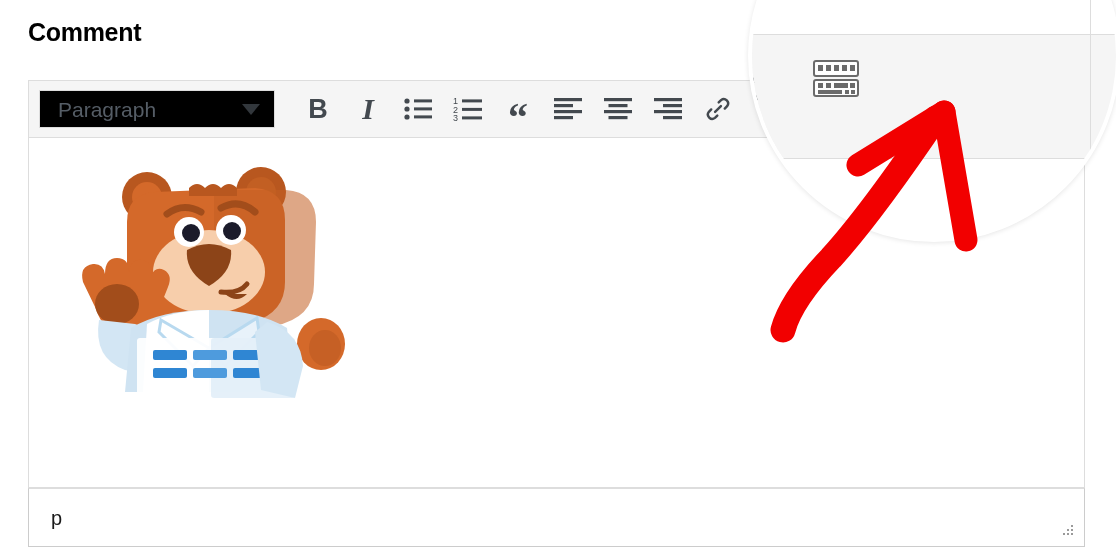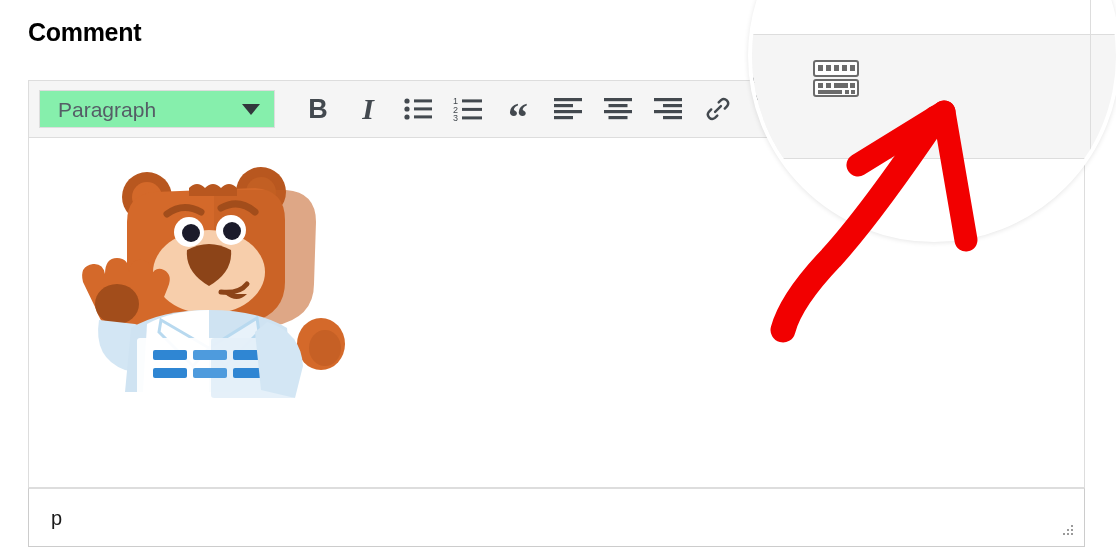--- a/index.html
+++ b/index.html
@@ -46,21 +46,21 @@
     box-sizing: border-box;
     display: flex;
     align-items: center;
     padding-left: 10px;
   }
 
   
   .format-select {
     width: 236px;
     height: 38px;
-    background: #86efac;
+    background: #000000;
     border: 1px solid #dddddd;
     box-sizing: border-box;
     display: flex;
     align-items: center;
     justify-content: space-between;
     padding: 0 14px 0 18px;
     margin-right: 18px;
     cursor: pointer;
   }
   .format-select-label {

